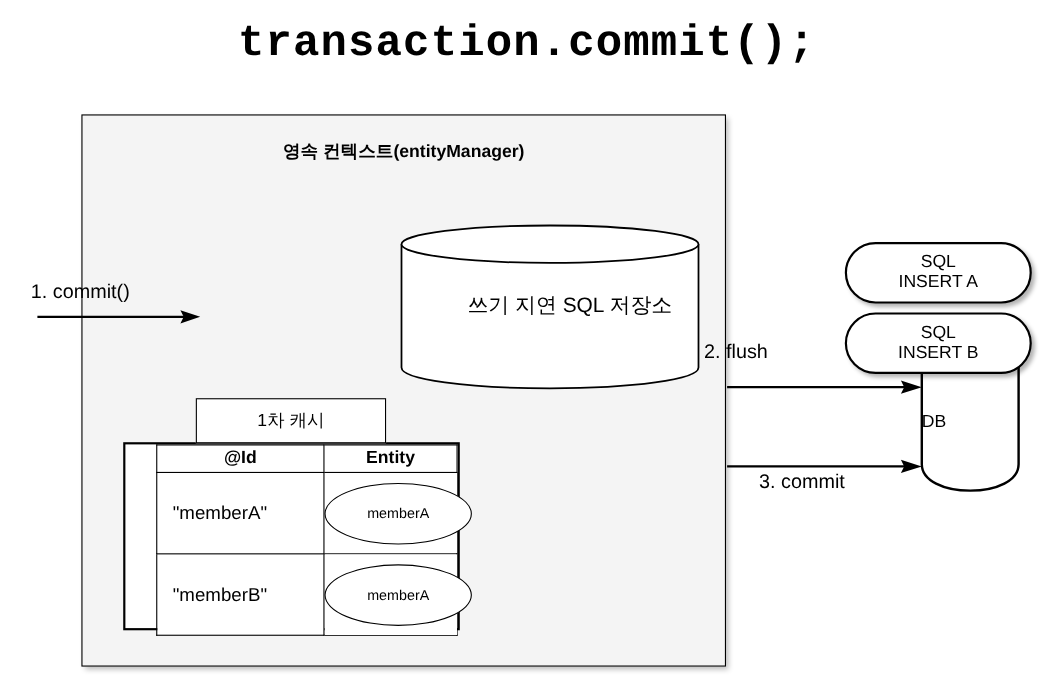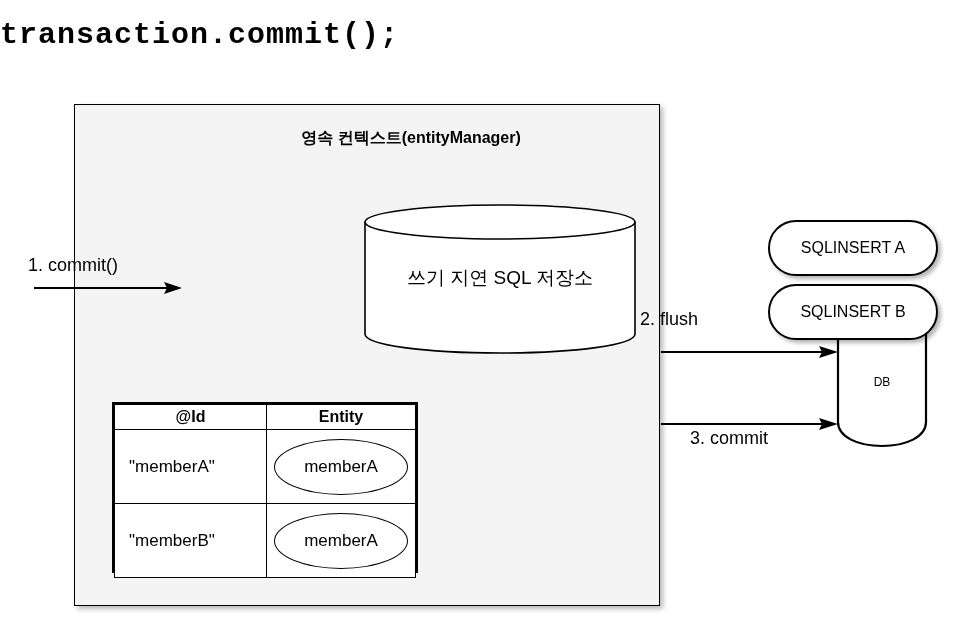--- a/index.html
+++ b/index.html
@@ -16,23 +16,24 @@
     font-family: "Liberation Sans", sans-serif;
     color: #000000;
   }
 
   
   .title {
     position: absolute;
     left: 0;
     top: 18px;
     width: 958px;
+    text-align: center;
     font-family: "Liberation Mono", "DejaVu Sans Mono", monospace;
     font-weight: bold;
-    font-size: 30px;
+    font-size: 40px;
     letter-spacing: 1px;
     white-space: nowrap;
   }
 
   
   .pc-box {
     position: absolute;
     left: 74px;
     top: 104px;
     width: 586px;
@@ -44,40 +45,40 @@
   }
   .pc-title {
     position: absolute;
     left: 74px;
     top: 128px;
     width: 586px;
     text-align: center;
     font-size: 16px;
     font-weight: bold;
     white-space: nowrap;
-    margin-left: 44px;
   }
 
   
   .cyl {
     position: absolute;
     left: 364px;
     top: 204px;
     width: 272px;
     height: 150px;
   }
   .cyl svg { display: block; overflow: visible; }
   .cyl-label {
     position: absolute;
     left: 0;
     top: 61px;
     width: 272px;
     text-align: center;
     font-size: 19px;
     white-space: nowrap;
+    padding-left: 18px;
   }
 
   
   .cache-tab {
     position: absolute;
     left: 178px;
     top: 362px;
     width: 173px;
     height: 41px;
     background: #ffffff;
@@ -94,20 +95,21 @@
     position: absolute;
     left: 112px;
     top: 402px;
     width: 306px;
     height: 171px;
     background: #ffffff;
     border: 2px solid #000000;
     box-sizing: border-box;
     border-collapse: collapse;
     z-index: 2;
+    padding-left: 28px;
   }
   .cache-table table {
     width: 100%;
     height: 100%;
     border-collapse: collapse;
     table-layout: fixed;
   }
   .cache-table th,
   .cache-table td {
     border: 1.5px solid #000000;
@@ -132,57 +134,57 @@
   .ellipse {
     position: relative;
     margin: 0 auto;
     width: 134px;
     height: 56px;
     border: 1.8px solid #000000;
     border-radius: 50%;
     display: flex;
     align-items: center;
     justify-content: center;
-    font-size: 17px;
+    font-size: 13px;
     background: #ffffff;
     box-sizing: border-box;
   }
 
   
   .db-cyl {
     position: absolute;
     left: 834px;
     top: 290px;
     width: 96px;
     height: 160px;
     z-index: 1;
   }
   .db-cyl svg { display: block; overflow: visible; }
   .db-label {
     position: absolute;
     left: 838px;
     top: 375px;
     width: 88px;
-    text-align: center;
-    font-size: 12px;
+    text-align: left;
+    font-size: 16px;
     z-index: 2;
   }
 
   
   .sql-box {
     position: absolute;
     width: 170px;
     height: 56px;
     background: #ffffff;
     border: 2.6px solid #000000;
     border-radius: 28px;
     box-sizing: border-box;
     box-shadow: 3px 3px 4px rgba(0,0,0,0.3);
     display: flex;
-    flex-direction: row;
+    flex-direction: column;
     align-items: center;
     justify-content: center;
     line-height: 1.12;
     font-size: 16px;
     z-index: 4;
   }
   .sql-a { left: 768px; top: 220px; }
   .sql-b { left: 768px; top: 284px; }
 
   
@@ -214,20 +216,21 @@
   <div class="cyl">
     <span>
       <svg width="272" height="150" viewBox="0 0 272 150">
         <path d="M1,18 L1,130 C1,141 61,149 136,149 C211,149 271,141 271,130 L271,18" fill="#ffffff" stroke="#000000" stroke-width="1.6"></path>
         <ellipse cx="136" cy="18" rx="135" ry="17" fill="#ffffff" stroke="#000000" stroke-width="1.6"></ellipse>
       </svg>
     </span>
     <div class="cyl-label">쓰기 지연 SQL 저장소</div>
   </div>
 
+  <div class="cache-tab">1차 캐시</div>
 
   <div class="cache-table">
     <table>
       <thead>
         <tr>
           <th class="col-id">@Id</th>
           <th>Entity</th>
         </tr>
       </thead>
       <tbody>

